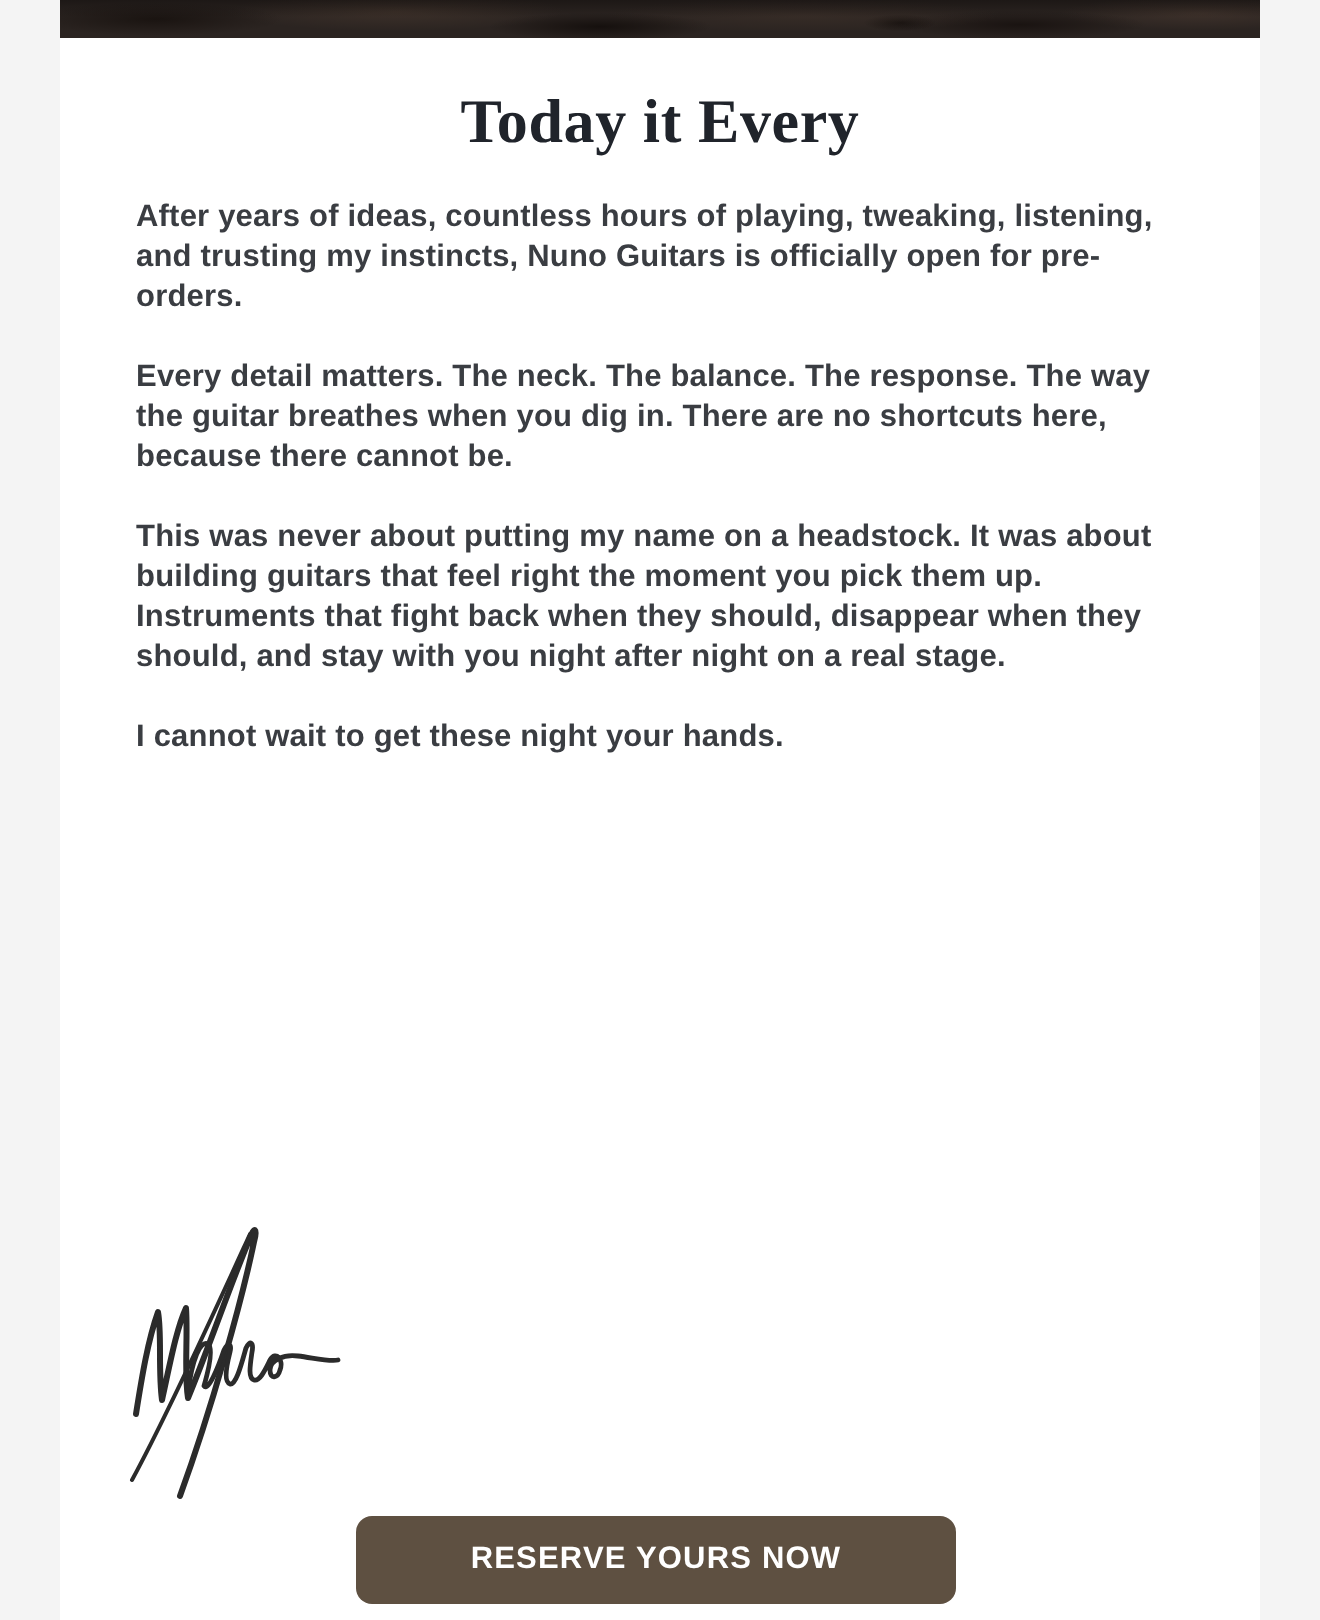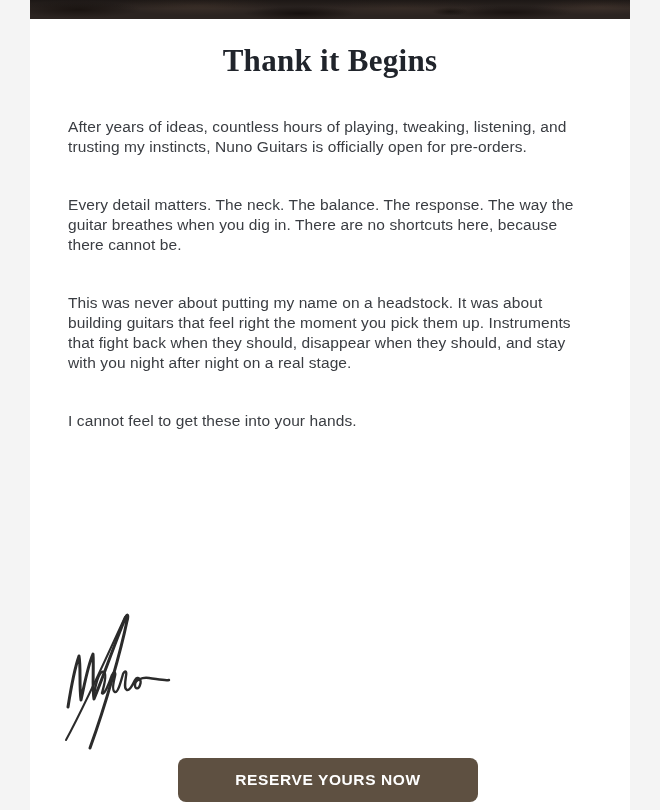--- a/index.html
+++ b/index.html
@@ -43,24 +43,24 @@
     font-size: 31px;
     line-height: 36px;
     font-weight: 700;
     color: #20242b;
     letter-spacing: 0.3px;
   }
   .content {
     margin: 16px 38px 0 38px;
   }
   .content p {
-    margin: 38px 0;
+    margin: 20px 0;
     font-size: 15.5px;
     line-height: 20px;
-    font-weight: 400;
+    font-weight: 700;
     letter-spacing: 0.1px;
     color: #3a3d42;
   }
   .sig {
     position: absolute;
     left: 25px;
     top: 606px;
     width: 130px;
     height: 145px;
   }
@@ -85,27 +85,27 @@
   }
 </style>
 </head>
 <body style="background: rgb(244, 244, 244);">
 
 <div class="page" style="background: rgb(244, 244, 244);">
   <div class="card" style="background: rgb(255, 255, 255);">
 
     <div class="hero"></div>
 
-    <h1 class="title" style="color: rgb(32, 36, 43);">Thank it Begins</h1>
+    <h1 class="title" style="color: rgb(32, 36, 43);">Today it Every</h1>
 
     <div class="content" id="paragraphs" style="color: rgb(58, 61, 66);">
         <p>After years of ideas, countless hours of playing, tweaking, listening, and trusting my instincts, Nuno Guitars is officially open for pre-orders.</p>
         <p>Every detail matters. The neck. The balance. The response. The way the guitar breathes when you dig in. There are no shortcuts here, because there cannot be.</p>
         <p>This was never about putting my name on a headstock. It was about building guitars that feel right the moment you pick them up. Instruments that fight back when they should, disappear when they should, and stay with you night after night on a real stage.</p>
-        <p>I cannot feel to get these into your hands.</p>
+        <p>I cannot wait to get these night your hands.</p>
       </div>
 
     <div class="sig">
       <svg viewBox="0 0 130 145" xmlns="http://www.w3.org/2000/svg" fill="none" stroke="#2b2b2b" stroke-linecap="round" stroke-linejoin="round">
         <path d="M13,101 C16,82 19,64 24,50 C26,61 24,79 26,94 C30,76 33,59 38,48 C39,62 37,81 39,93 C49,69 61,34 70,13 C72,7 74,8 72,15 C66,44 51,98 35,142" stroke-width="3"></path>
         <path d="M11,134 C30,99 54,46 70,11" stroke-width="2"></path>
         <path d="M39,90 C41,74 45,64 49,66 C52,68 49,80 47,87 C49,90 54,78 57,69 C59,65 61,66 60,70 C58,78 57,85 60,86 C63,87 66,75 68,68 C70,64 72,65 71,70 C70,77 69,83 72,84 C75,85 78,78 80,74 C83,69 87,74 85,79 C84,83 80,84 80,79 C80,74 87,71 94,72 C102,73 110,75 114,74" stroke-width="2.4"></path>
       </svg>
     </div>
 

